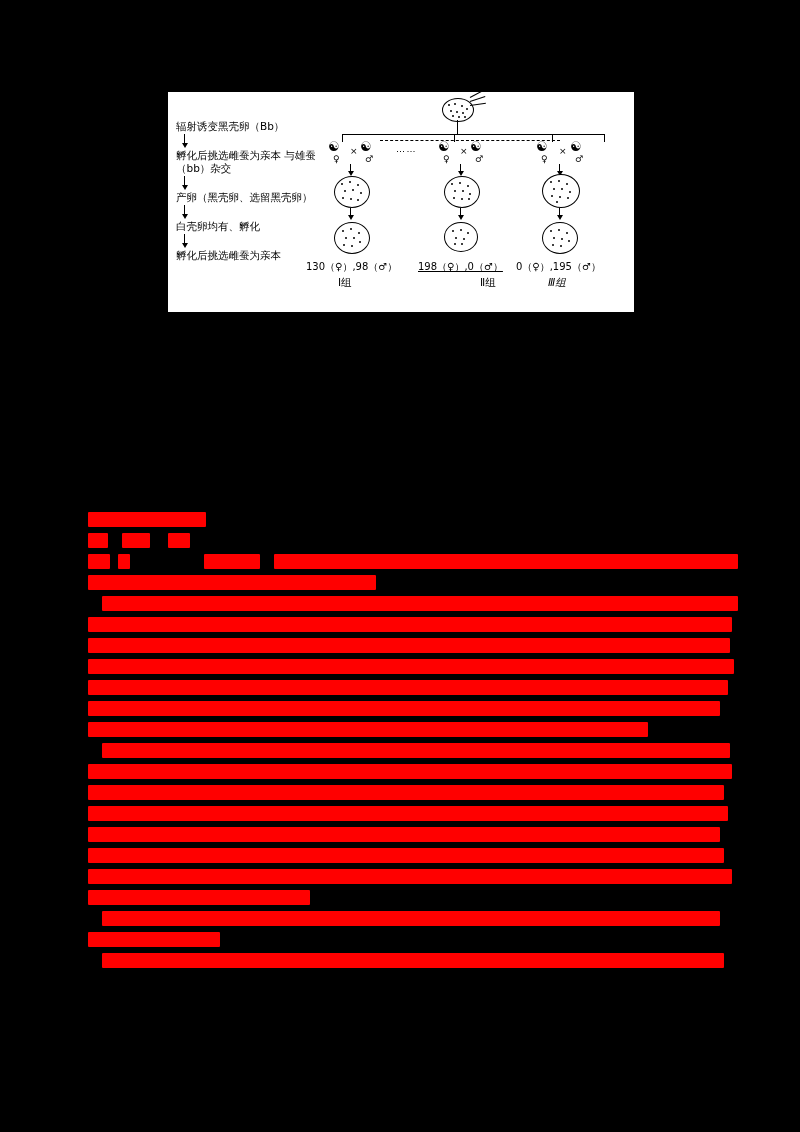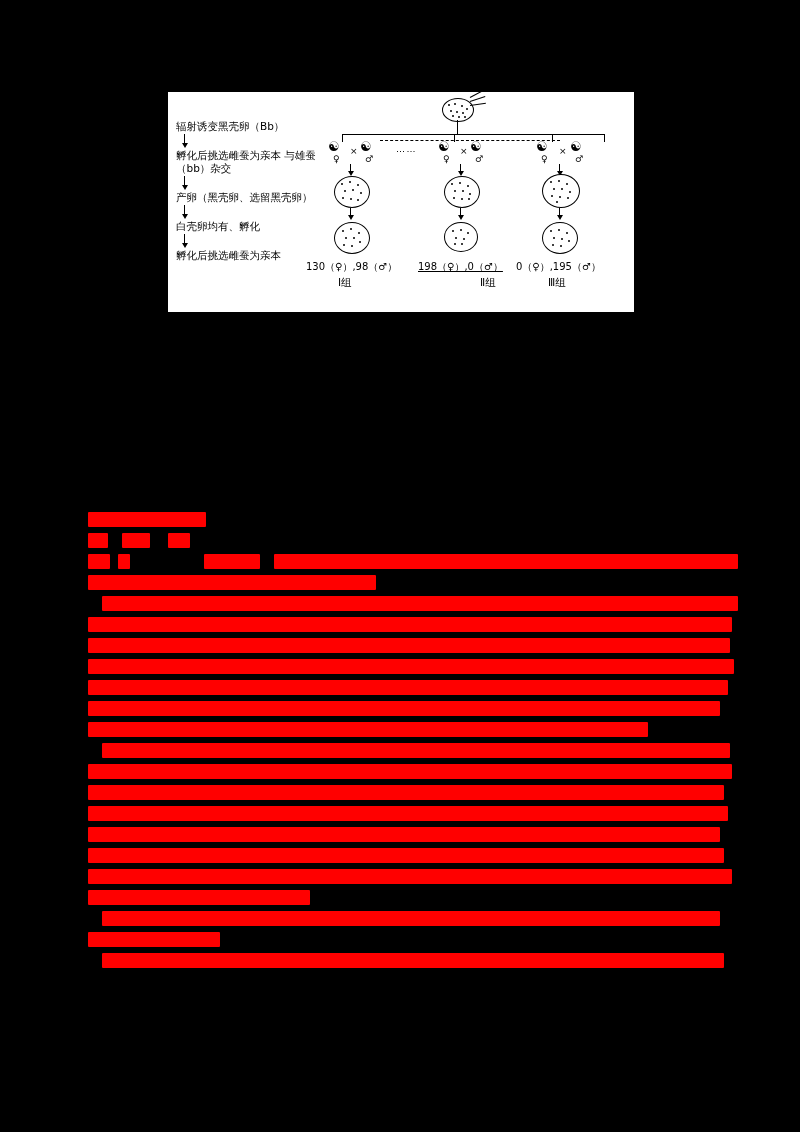--- a/index.html
+++ b/index.html
@@ -326,21 +326,21 @@
       <span class="dot" style="left:7px; top:7px;"></span>
       <span class="dot" style="left:15px; top:6px;"></span>
       <span class="dot" style="left:23px; top:9px;"></span>
       <span class="dot" style="left:10px; top:14px;"></span>
       <span class="dot" style="left:18px; top:15px;"></span>
       <span class="dot" style="left:25px; top:17px;"></span>
       <span class="dot" style="left:9px; top:21px;"></span>
       <span class="dot" style="left:17px; top:22px;"></span>
     </div>
     <div class="count-label" style="left:196px; top:164px;">0（♀）,195（♂）</div>
-    <div class="group-label" style="left:228px; top:180px;">Ⅲ组</div>
+    <div class="group-label" style="left:228px; top:180px;font-style:italic;">Ⅲ组</div>
 
   </div>
 </div>
 
 <div class="text-block" id="redacted-body">
     <div class="line">
       <span class="seg" style="left: 0px; width: 118px; background: rgb(255, 0, 0);"></span>
     </div>
     <div class="line">
       <span class="seg" style="left: 0px; width: 20px; background: rgb(255, 0, 0);"></span>

